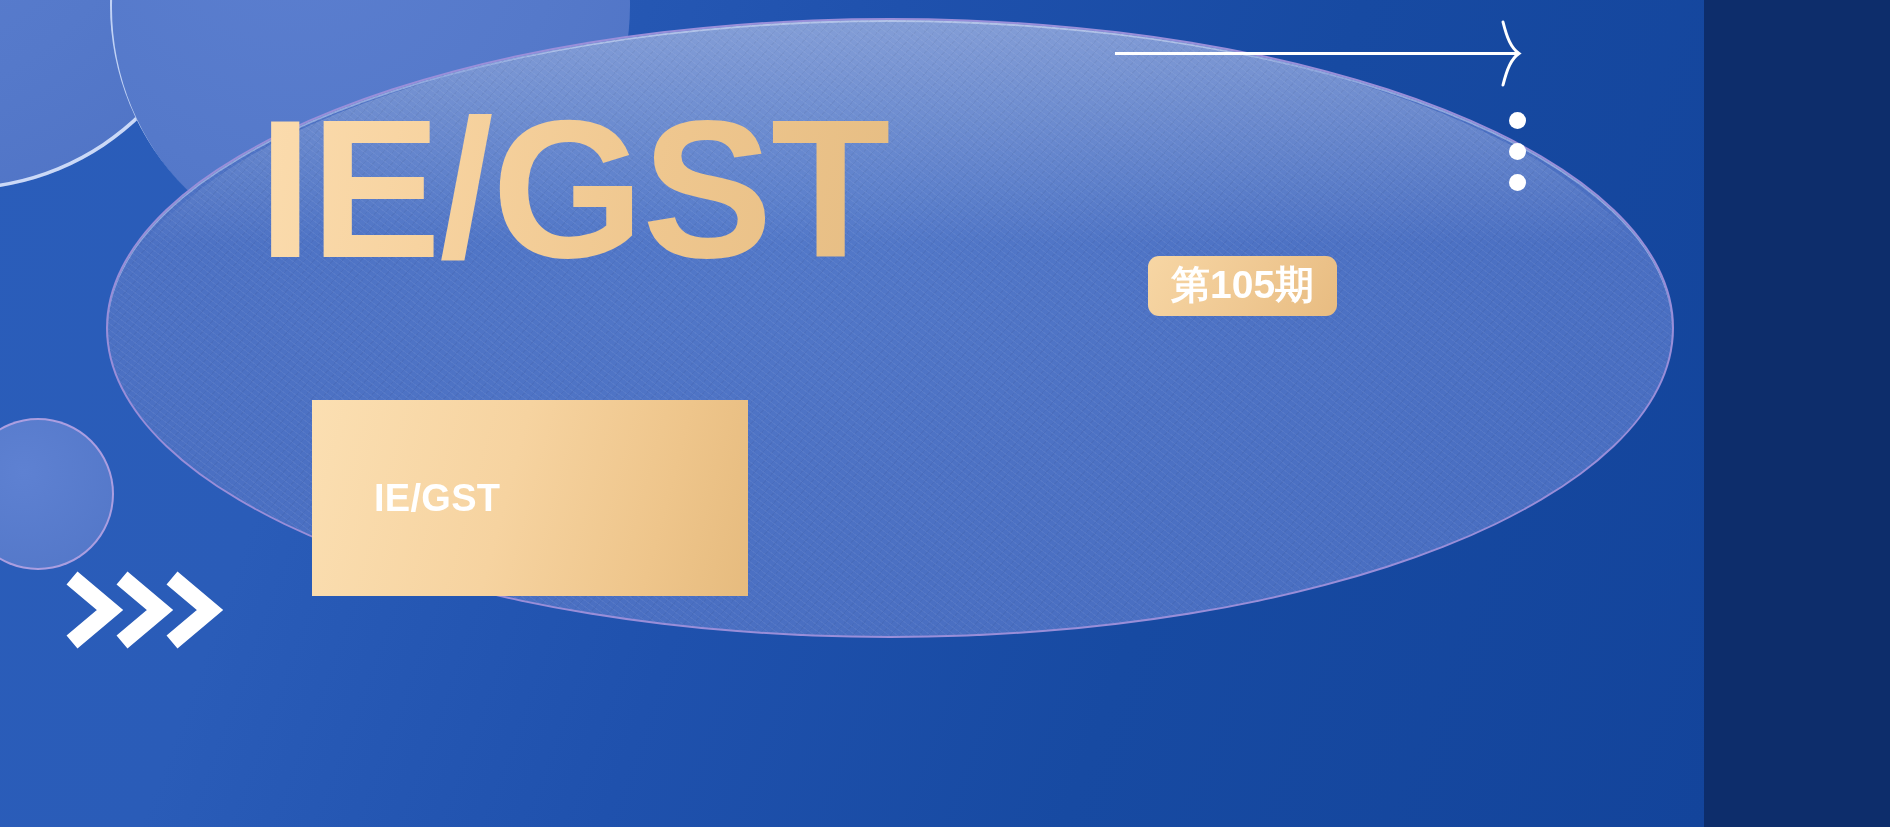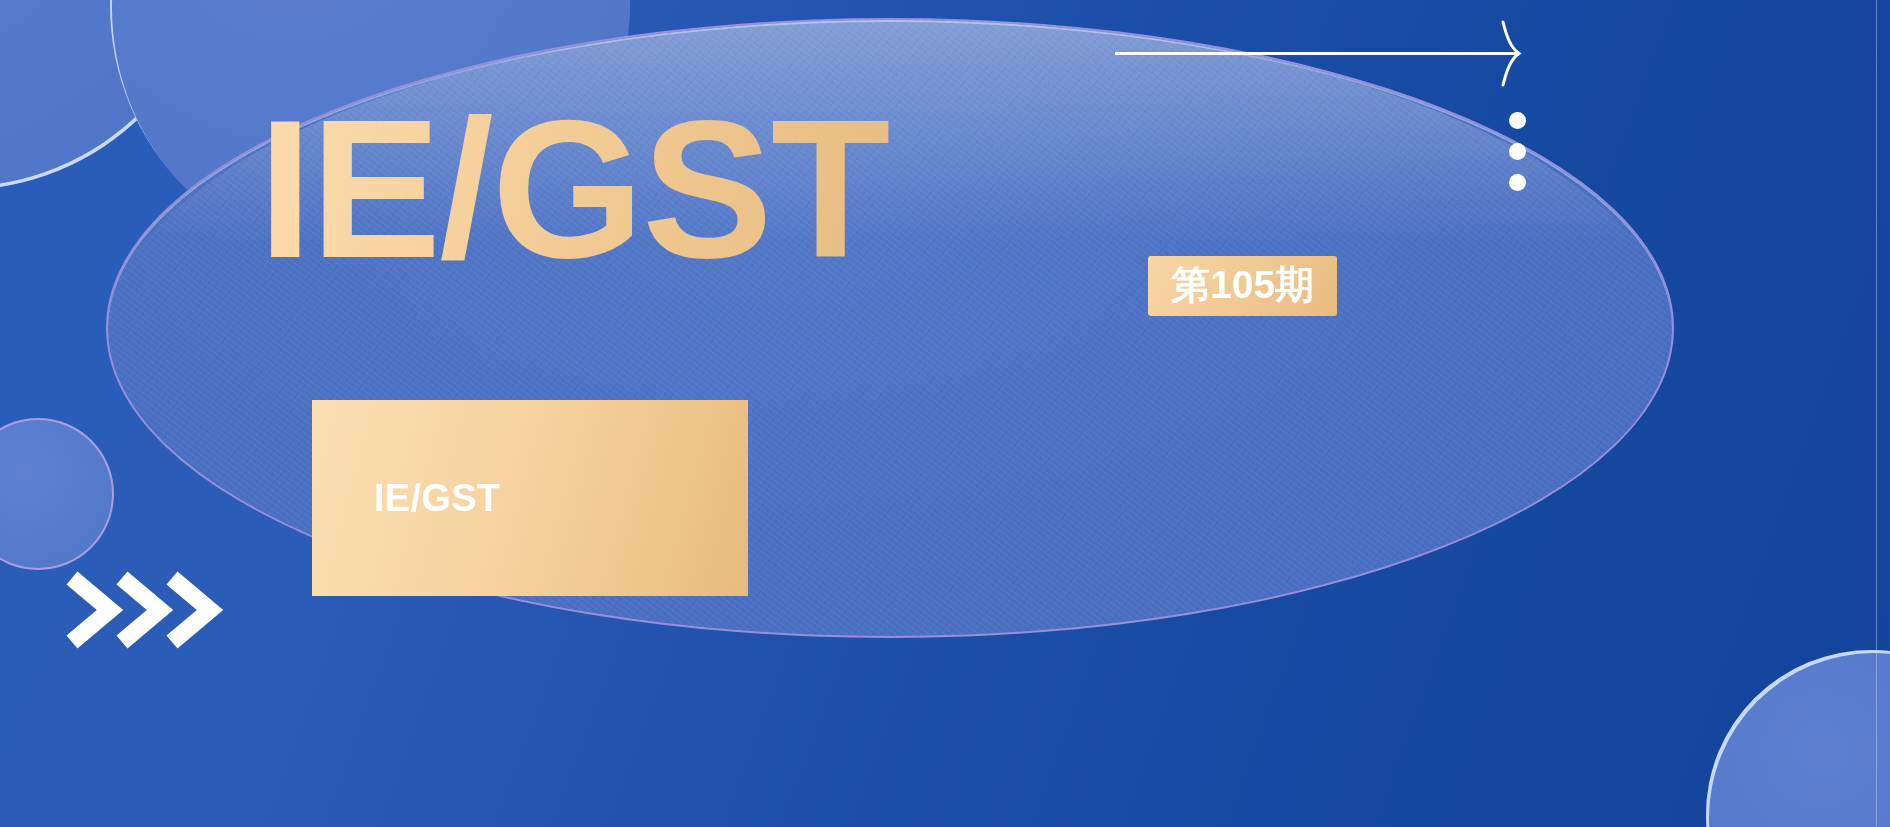--- a/index.html
+++ b/index.html
@@ -4,21 +4,21 @@
 <style>
   html, body {
     margin: 0;
     padding: 0;
     background: #0d2d6b;
   }
   * { box-sizing: border-box; }
 
   .banner {
     position: relative;
-    width: 1890px;
+    width: 1704px;
     height: 827px;
     overflow: hidden;
     font-family: "Liberation Sans", "DejaVu Sans", sans-serif;
     background: linear-gradient(110deg, #2a5dba 0%, #2a5cb8 22%, #1f51ad 45%, #174aa2 68%, #13449b 100%);
   }
 
   
   .bg-layer {
     position: absolute;
     inset: 0;
@@ -156,21 +156,21 @@
     -webkit-text-fill-color: transparent;
     white-space: nowrap;
   }
 
   
   .badge {
     position: absolute;
     left: 1148px;
     top: 256px;
     padding: 9px 23px 12px;
-    border-radius: 3px;
+    border-radius: 11px;
     background: linear-gradient(120deg, #f7d6a4 0%, #efc892 55%, #e8bc81 100%);
     color: #ffffff;
     font-size: 39px;
     font-weight: 700;
     line-height: 1;
     letter-spacing: 0px;
     white-space: nowrap;
     font-family: "Liberation Sans", "DejaVu Sans", sans-serif;
   }
 

